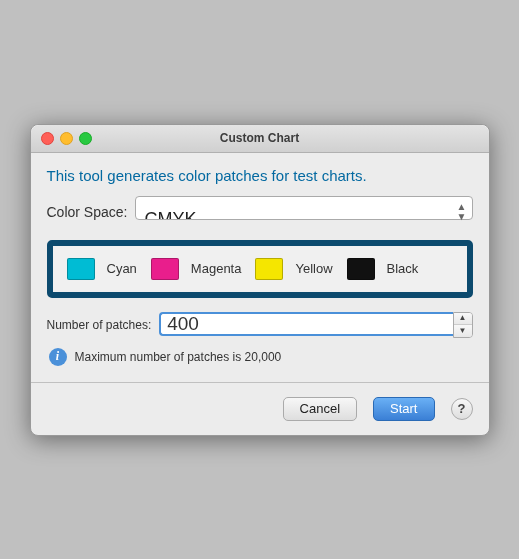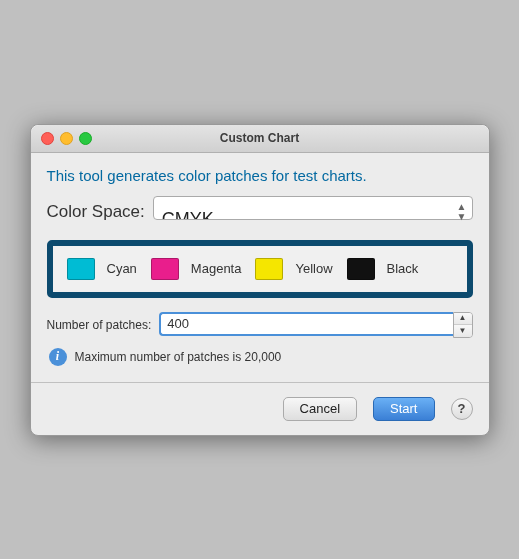--- a/index.html
+++ b/index.html
@@ -71,21 +71,21 @@
     }
 
     .color-space-row {
       display: flex;
       align-items: center;
       margin-bottom: 12px;
       gap: 8px;
     }
 
     .color-space-label {
-      font-size: 17px;
+      font-size: 14px;
       color: #333;
       white-space: nowrap;
     }
 
     .select-wrapper {
       position: relative;
       flex: 1;
     }
 
     .color-space-select {
@@ -164,21 +164,21 @@
       align-items: stretch;
     }
 
     .patches-input {
       flex: 1;
       height: 24px;
       border: 2px solid #4a90d9;
       border-right: none;
       border-radius: 4px 0 0 4px;
       padding: 0 6px;
-      font-size: 13px;
+      font-size: 19px;
       color: #333;
       background: white;
       outline: none;
     }
 
     .stepper {
       display: flex;
       flex-direction: column;
       border: 1px solid #aaa;
       border-radius: 0 4px 4px 0;

